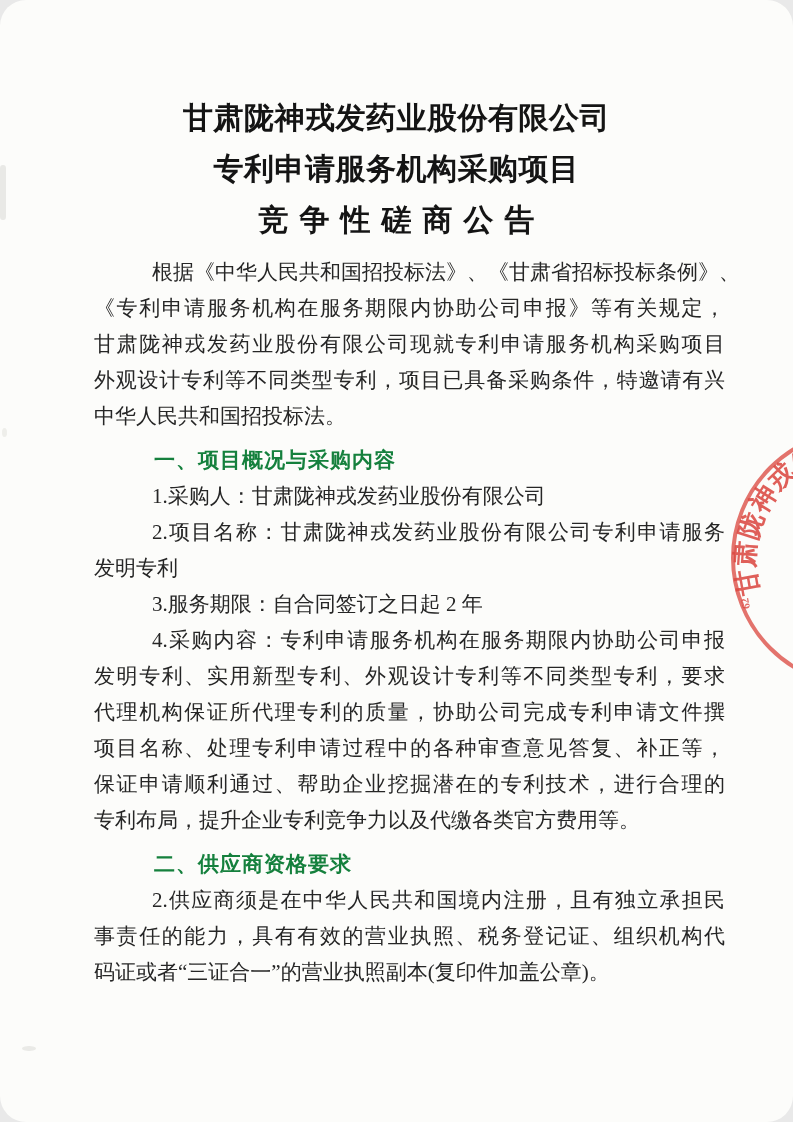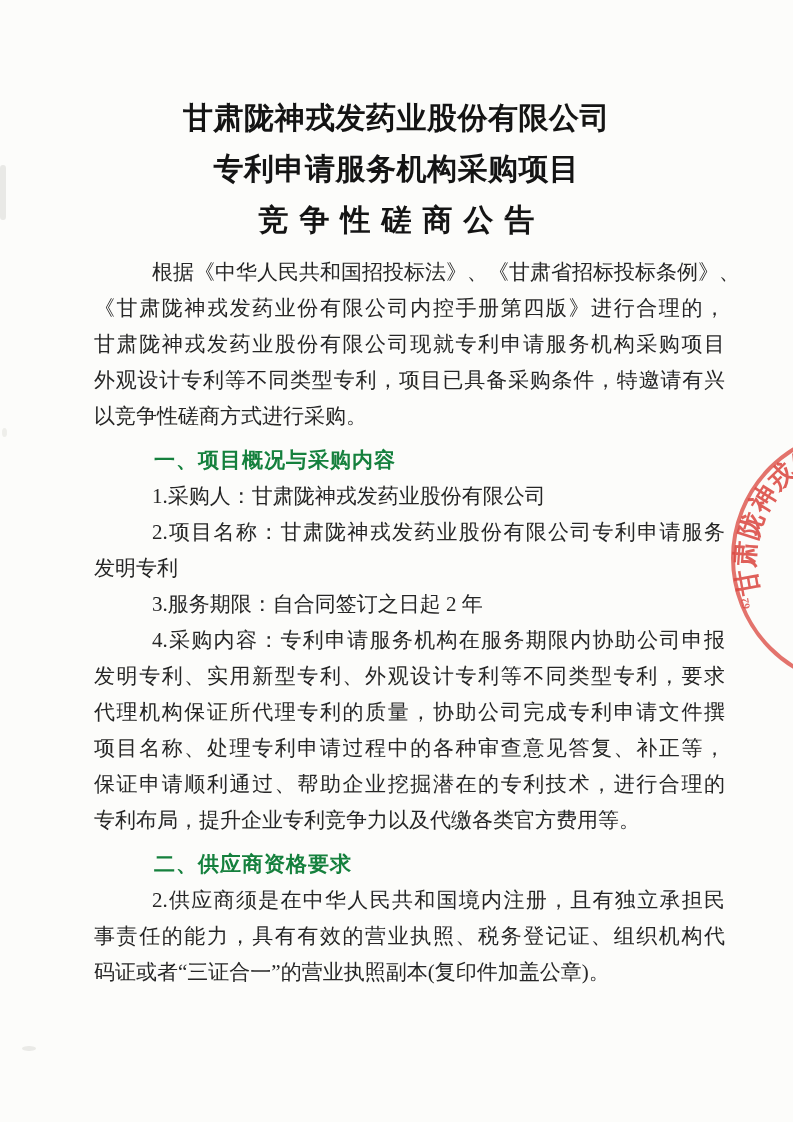--- a/index.html
+++ b/index.html
@@ -7,20 +7,21 @@
     width: 793px; height: 1122px;
     background: #e9e9e9;
     font-family: "Liberation Serif", "DejaVu Serif", serif;
   }
   .page {
     position: relative;
     width: 793px; height: 1122px;
     background: #fcfcfa;
     overflow: hidden;
     color: #2a2a2a;
+    border-radius: 26px;
   }
   
   .title-block {
     padding-top: 92px;
     margin-bottom: 9px;
     text-align: center;
   }
   .title-line {
     font-size: 30px;
     line-height: 51px;
@@ -108,24 +109,24 @@
 
   <div class="title-block">
     <div class="title-line">甘肃陇神戎发药业股份有限公司</div>
     <div class="title-line">专利申请服务机构采购项目</div>
     <div class="title-line spaced">竞争性磋商公告</div>
   </div>
 
   <div class="content">
 
     <div class="ln ind">根据《中华人民共和国招投标法》、《甘肃省招标投标条例》、</div>
-    <div class="ln">《甘肃陇神戎发药业份有限公司内控手册第四版》进行合理的，</div>
+    <div class="ln">《专利申请服务机构在服务期限内协助公司申报》等有关规定，</div>
     <div class="ln">甘肃陇神戎发药业股份有限公司现就专利申请服务机构采购项目</div>
     <div class="ln">外观设计专利等不同类型专利，项目已具备采购条件，特邀请有兴</div>
-    <div class="ln last">以竞争性磋商方式进行采购。</div>
+    <div class="ln last">中华人民共和国招投标法。</div>
 
     <div class="heading">一、项目概况与采购内容</div>
 
     <div class="ln ind last">1.采购人：甘肃陇神戎发药业股份有限公司</div>
 
     <div class="ln ind">2.项目名称：甘肃陇神戎发药业股份有限公司专利申请服务</div>
     <div class="ln last">发明专利</div>
 
     <div class="ln ind last">3.服务期限：自合同签订之日起 2 年</div>
 

